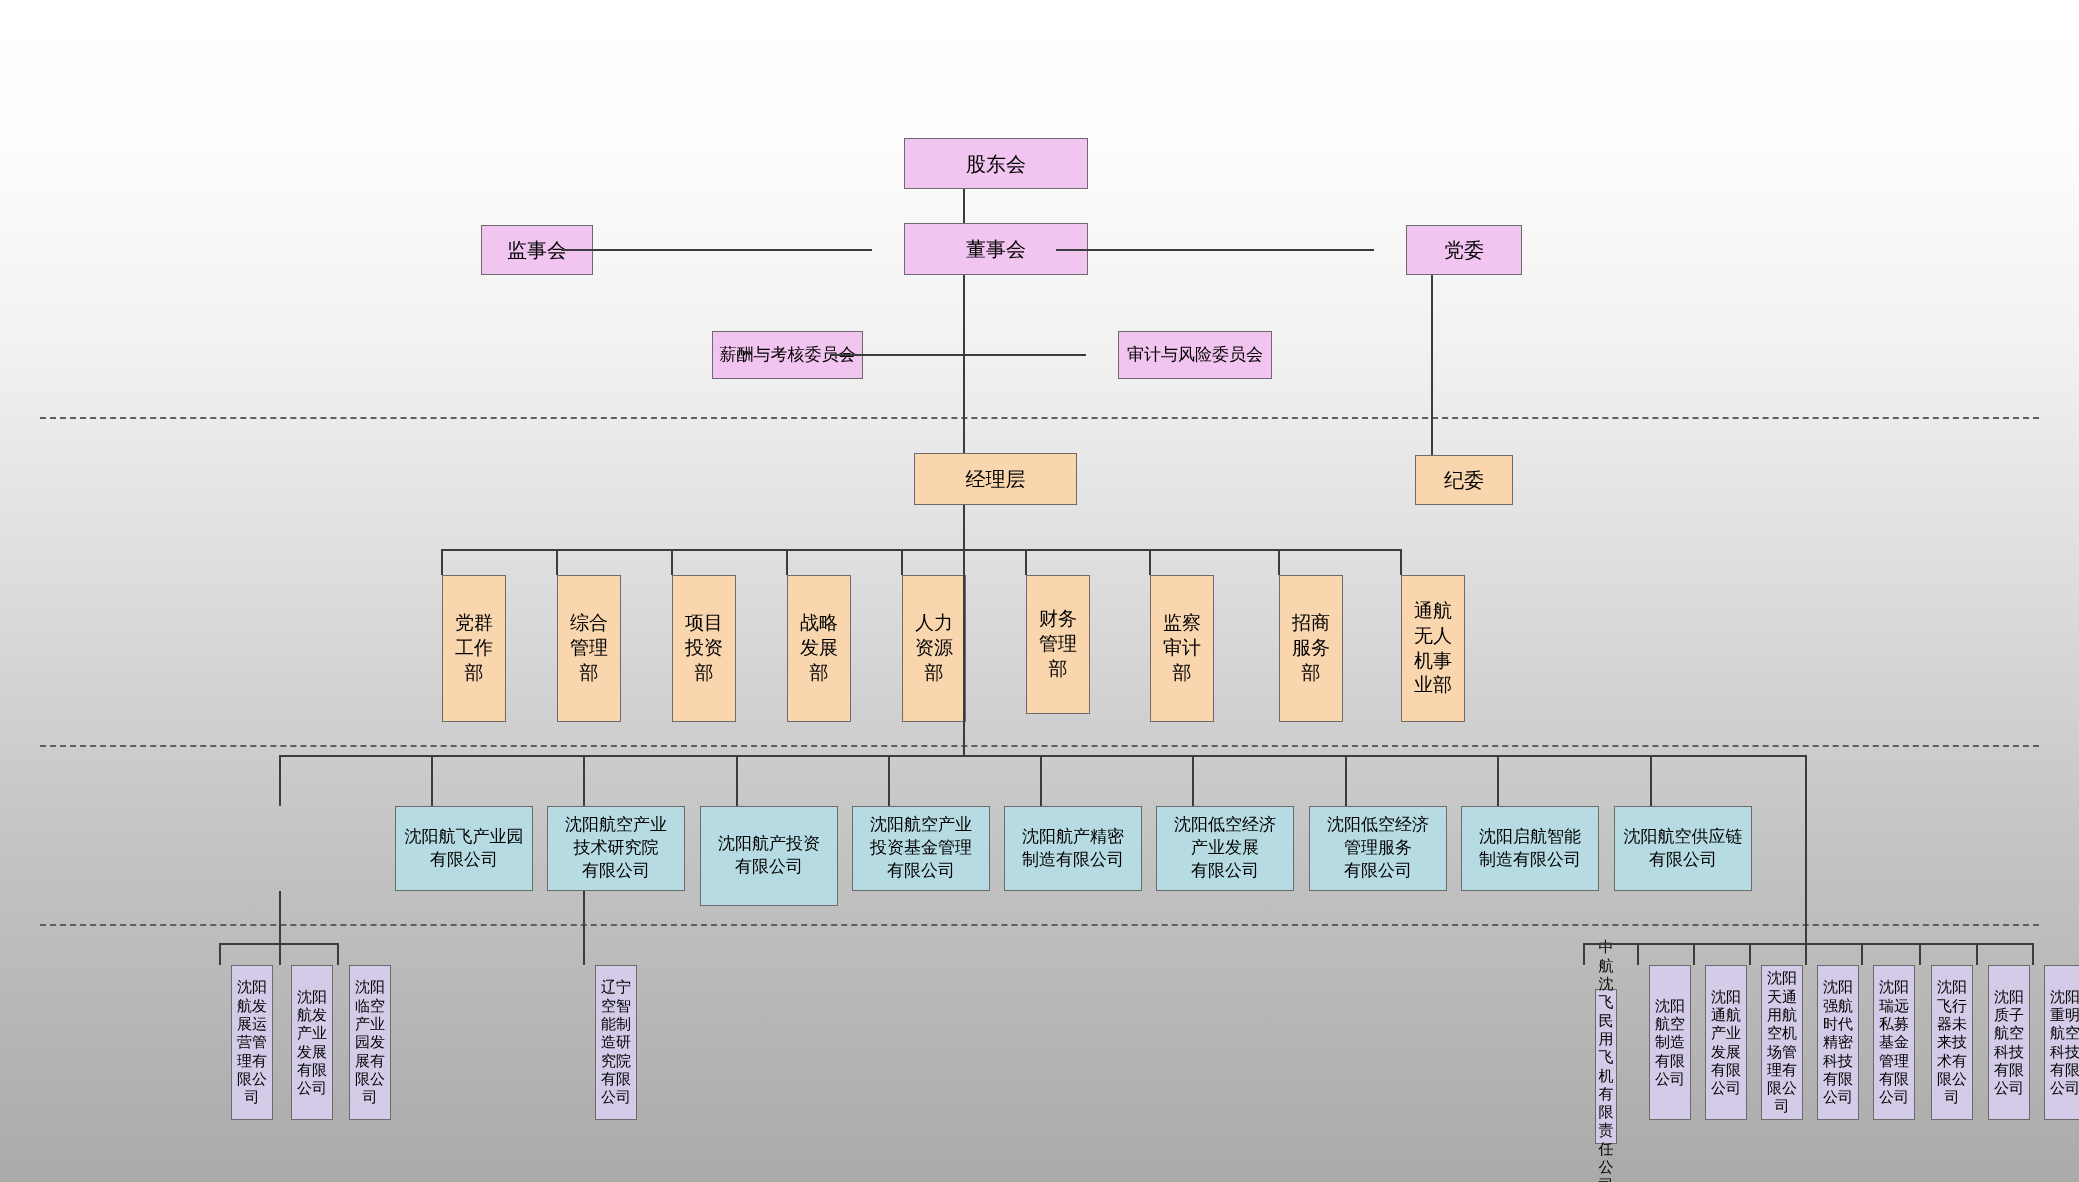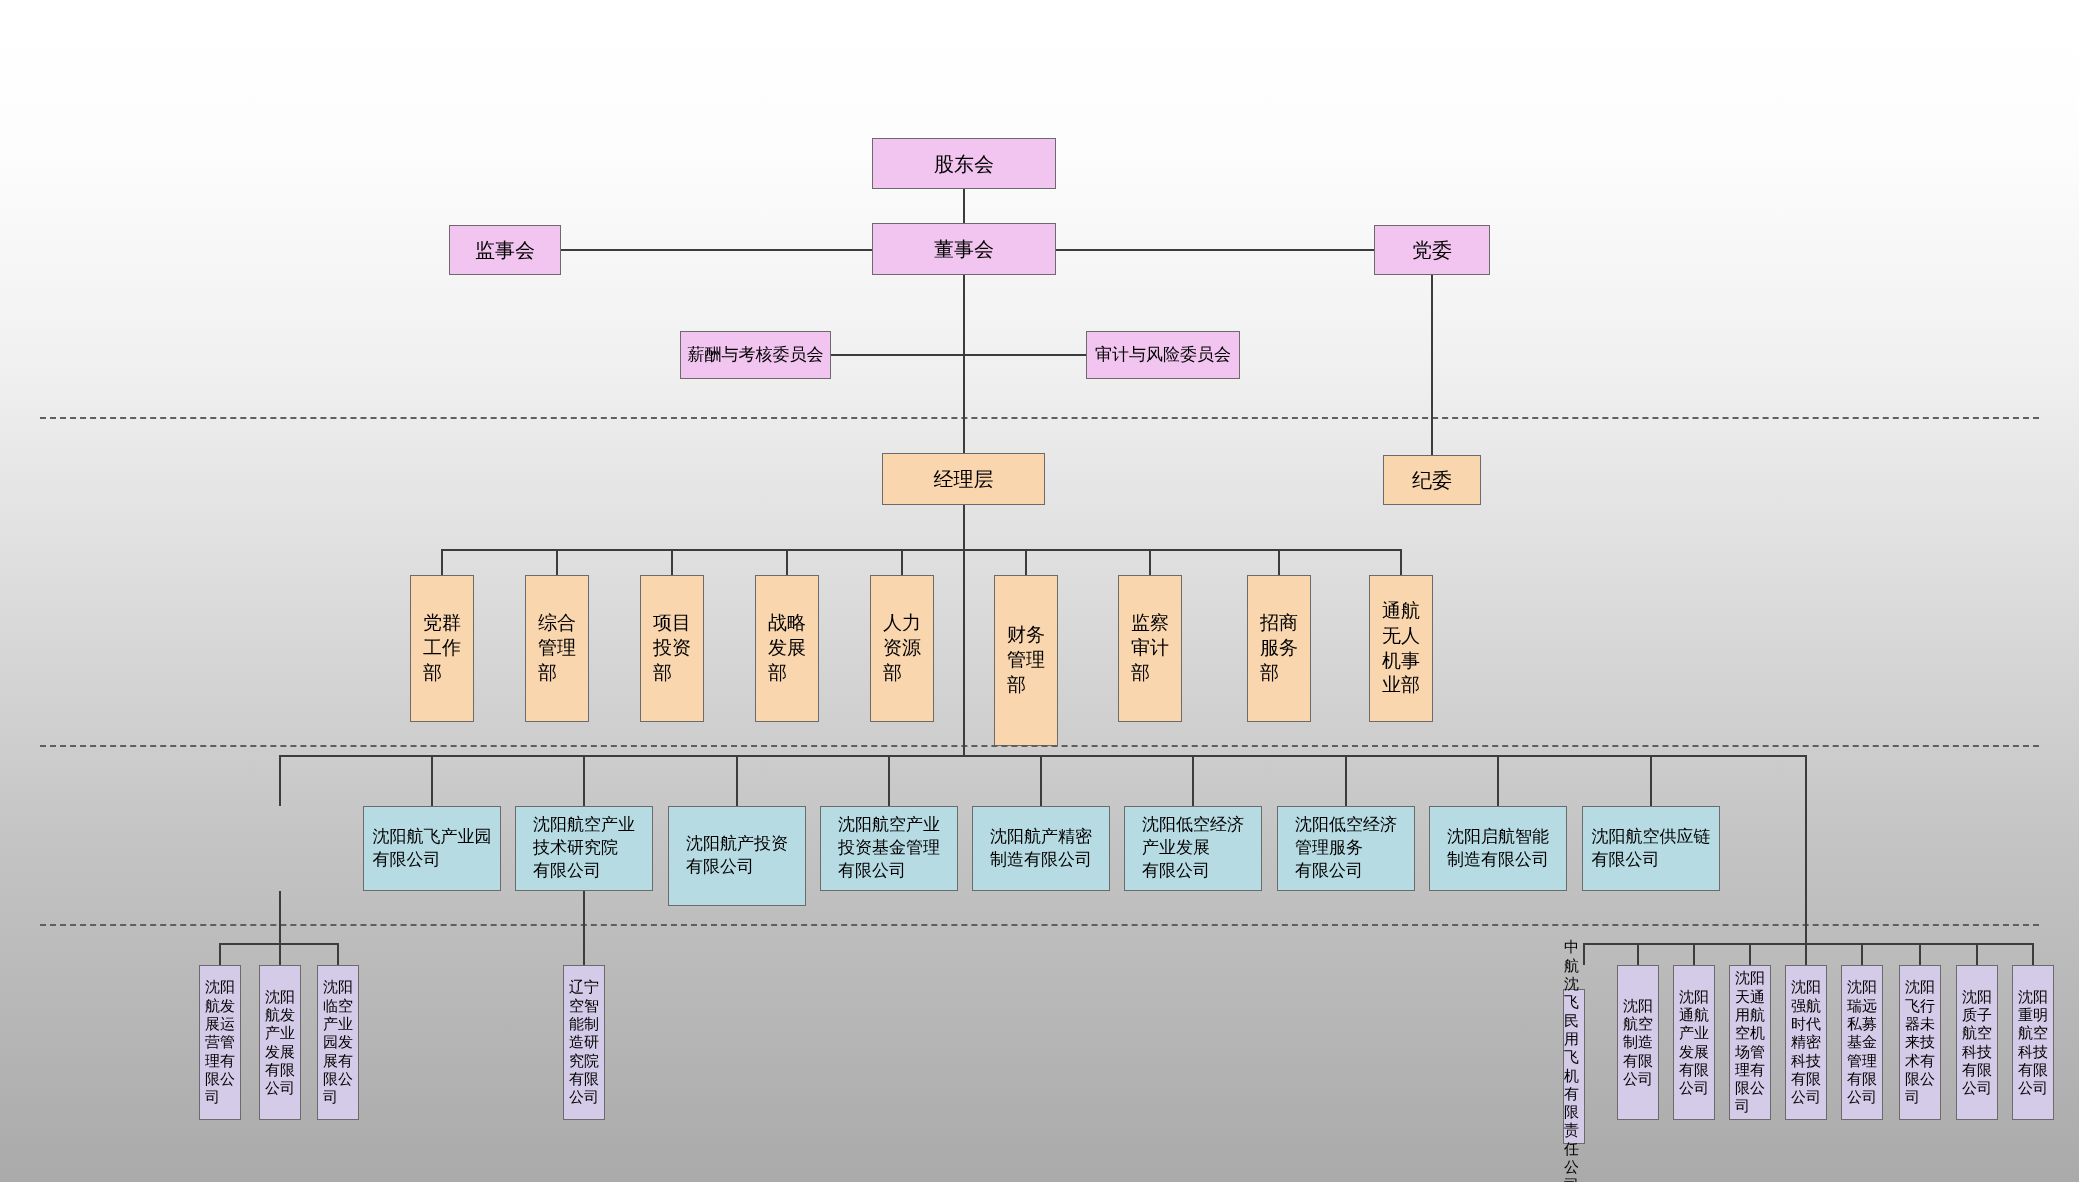--- a/index.html
+++ b/index.html
@@ -2,22 +2,22 @@
 <html style="--governance-fill: #f2c5f0; --management-fill: #f9d6ae; --subsidiary-fill: #b7dbe3; --affiliate-fill: #d3cbe7; --line: #3c3c3c;"><head>
 <meta charset="utf-8">
 <style>
   html,body{margin:0;padding:0;background:#888;}
   .canvas{position:relative;width:2079px;height:1182px;overflow:hidden;
     background:linear-gradient(180deg,#ffffff 0%,#fdfdfd 12%,#f1f1f1 30%,#dcdcdc 50%,#c3c3c3 72%,#aaaaaa 100%);
     font-family:"Liberation Serif",serif;color:#000;}
   .title{position:absolute;left:0;top:36px;width:2000px;text-align:center;
     font-family:"Liberation Sans",sans-serif;font-weight:700;font-size:38px;letter-spacing:1px;}
   .b{position:absolute;box-sizing:border-box;border:1px solid #6b6b6b;
-    display:flex;align-items:center;justify-content:center;text-align:left;
-    white-space:pre-line;line-height:1.3;font-size:20px;}
+    display:flex;align-items:center;justify-content:center;text-align:center;
+    white-space:pre-line;line-height:1.3;font-size:20px;margin-left:32px;}
   .gov{background:var(--governance-fill,#f2c5f0);}
   .mgmt{background:var(--management-fill,#f9d6ae);}
   .sub{background:var(--subsidiary-fill,#b7dbe3);font-size:17px;line-height:1.35;padding:0 4px;}
   .aff{background:var(--affiliate-fill,#d3cbe7);font-size:15px;line-height:1.22;padding:2px 0;}
   .dept{font-size:19px;line-height:1.3;}
   .f17{font-size:17px;}
   .l{position:absolute;background:var(--line,#3c3c3c);}
   .lv{width:2px;}
   .lh{height:2px;}
   .dash{position:absolute;height:0;border-top:2px dashed #5f5f5f;}
@@ -46,21 +46,21 @@
 部</div>
   <div class="b mgmt dept" style="left:640px;top:575px;width:64px;height:147px">项目
 投资
 部</div>
   <div class="b mgmt dept" style="left:755px;top:575px;width:64px;height:147px">战略
 发展
 部</div>
   <div class="b mgmt dept" style="left:870px;top:575px;width:64px;height:147px">人力
 资源
 部</div>
-  <div class="b mgmt dept" style="left:994px;top:575px;width:64px;height:171px">财务
+  <div class="b mgmt dept" style="left:994px;top:575px;width:64px;height:139px">财务
 管理
 部</div>
   <div class="b mgmt dept" style="left:1118px;top:575px;width:64px;height:147px">监察
 审计
 部</div>
   <div class="b mgmt dept" style="left:1247px;top:575px;width:64px;height:147px">招商
 服务
 部</div>
   <div class="b mgmt dept" style="left:1369px;top:575px;width:64px;height:147px">通航
 无人

